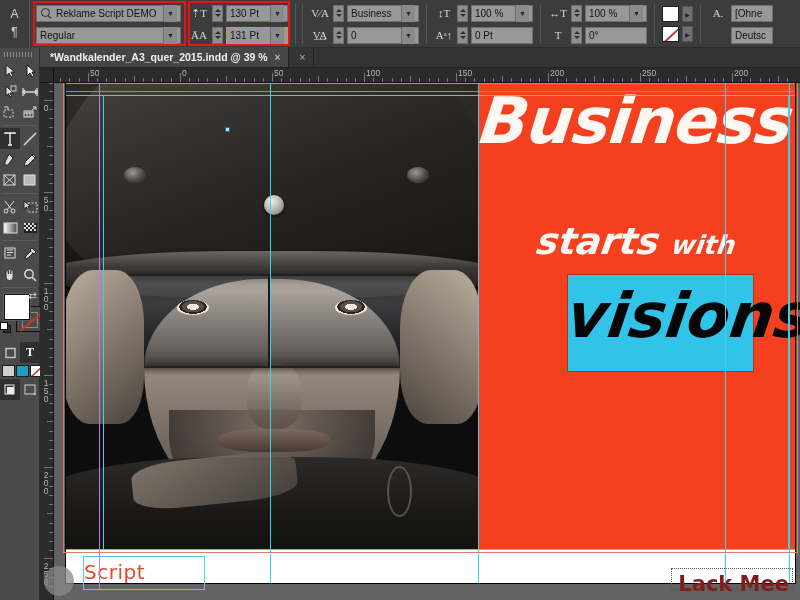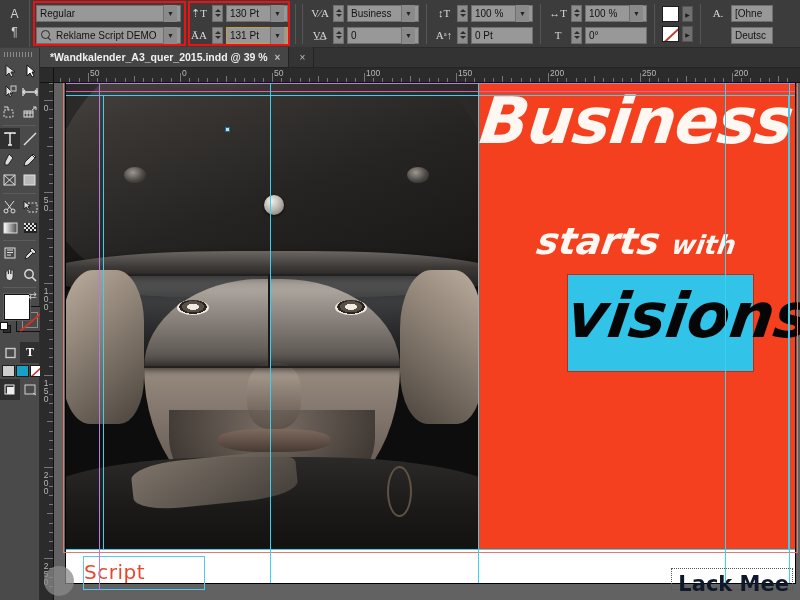--- a/index.html
+++ b/index.html
@@ -224,21 +224,21 @@
   }
 
   .botwhite{ position:absolute; left:0; top:467px; width:729px; height:33px; background:#fff;}
   .t-januar{
     position:absolute; left:18px; top:477px; font-size:20px; color:#e8472a;
     font-family:"DejaVu Sans", sans-serif; letter-spacing:.5px;
   }
   .frame-januar{ position:absolute; left:17px; top:473px; width:122px; height:34px;
      border:1px solid #57c8e8;}
   .t-lack{
-    position:absolute; right:6px; top:489px; font-size:21px; color:#0f172a;
+    position:absolute; right:6px; top:489px; font-size:21px; color:#7f1d1d;
     font-family:"DejaVu Sans", sans-serif; font-weight:bold; white-space:nowrap;
   }
   .frame-lack{ position:absolute; right:2px; top:485px; width:122px; height:22px;
      border:1px dotted #555;}
 
   
   .g-v{ position:absolute; top:0; bottom:0; width:1px; background:#38d2f0;}
   .g-h{ position:absolute; left:0; right:0; height:1px; background:#38d2f0;}
   .g-vm{ position:absolute; top:0; bottom:0; width:1px; background:#b27fe0;}
   .g-hm{ position:absolute; left:0; right:0; height:1px; background:#b27fe0;}
@@ -257,28 +257,28 @@
   <div class="ctrlbar">
 
     <div class="ctrl-left">
       <span>A</span>
       <span>¶</span>
     </div>
 
     <div class="grp" style="padding-left:6px;">
       <div class="row">
         <div class="fld" style="width:145px">
-          <span class="txt">Regular</span>
-          <span class="drop">▼</span>
-        </div>
-      </div>
-      <div class="row">
-        <div class="fld" style="width:145px">
           <span class="mag"></span>
           <span class="txt">Reklame Script DEMO</span>
+          <span class="drop">▼</span>
+        </div>
+      </div>
+      <div class="row">
+        <div class="fld" style="width:145px">
+          <span class="txt">Regular</span>
           <span class="drop">▼</span>
         </div>
       </div>
     </div>
 
     <div class="grp">
       <div class="row">
         <span class="ico">⇡T</span>
         <span class="spin">
             <i class="up"></i>

